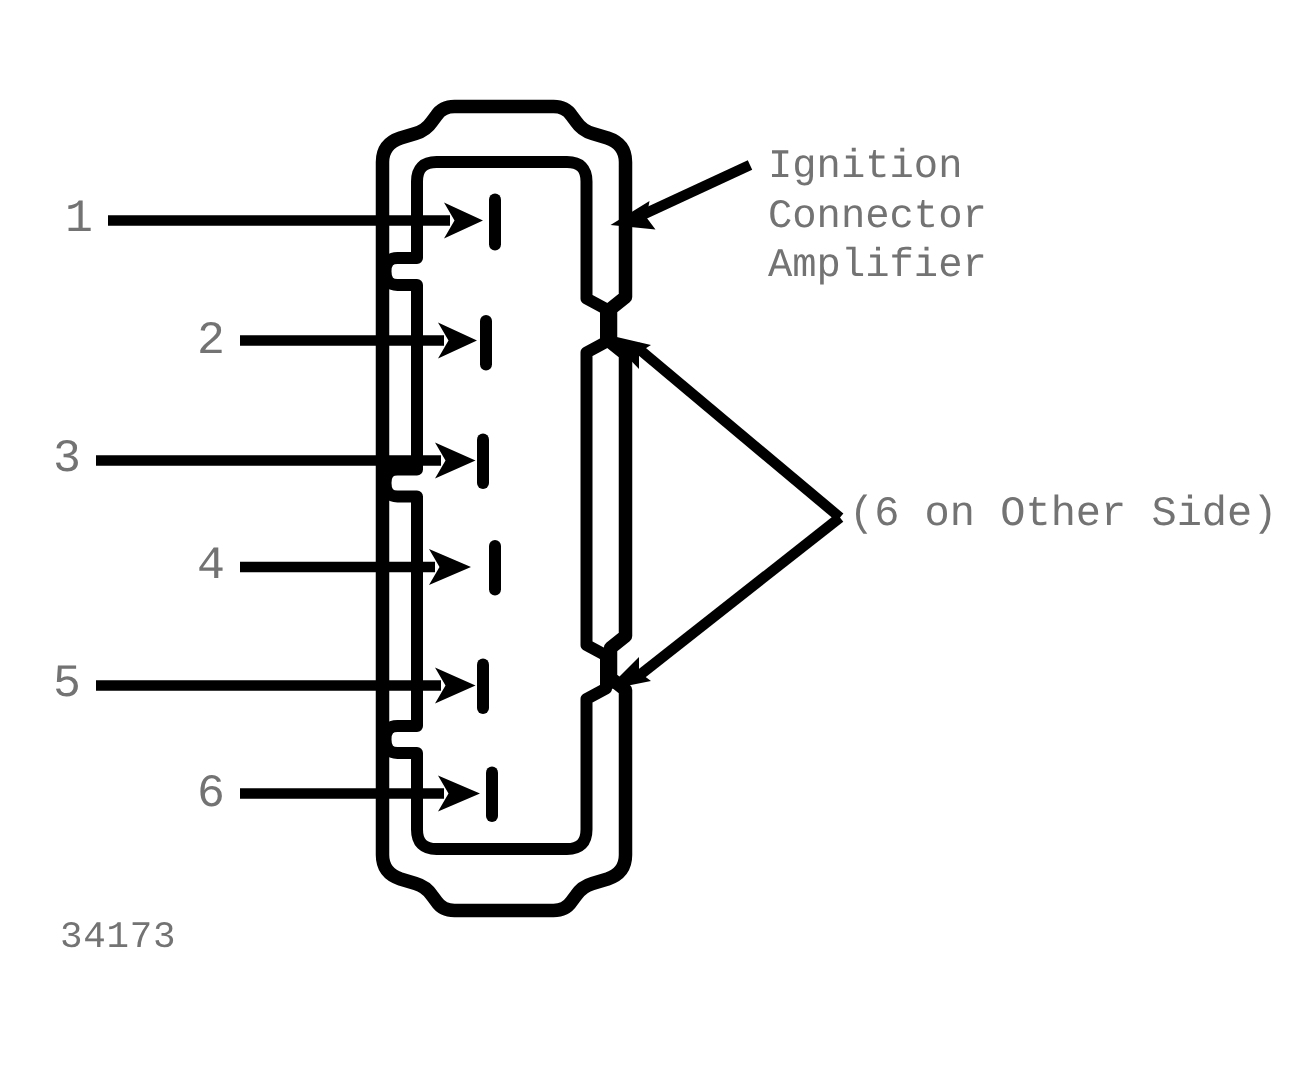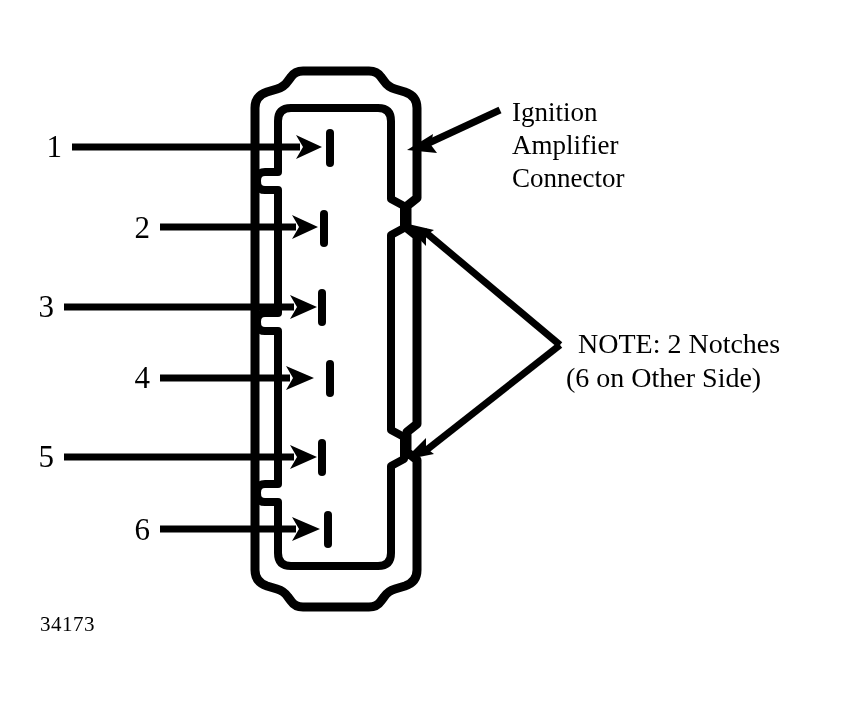--- a/index.html
+++ b/index.html
@@ -23,39 +23,39 @@
   #diagram-svg {
     position: absolute;
     left: 0;
     top: 0;
     width: 866px;
     height: 712px;
   }
   .txt {
     position: absolute;
     white-space: pre;
-    color: #000000;
-    font-family: Liberation Serif, serif;
+    color: #737373;
+    font-family: Liberation Mono, monospace;
   }
   .pin-label {
     font-size: 31px;
     line-height: 31px;
     text-align: right;
     width: 40px;
   }
   .callout-line {
     font-size: 27px;
     line-height: 33px;
   }
   .note-line {
     font-size: 28px;
     line-height: 34px;
   }
   .figure-id {
-    font-size: 21px;
+    font-size: 25px;
     line-height: 25px;
     letter-spacing: 0.5px;
   }
 </style>
 </head>
 <body>
 
 <div id="figure-root">
 
   <svg id="diagram-svg" viewBox="0 0 866 712">
@@ -195,24 +195,23 @@
     <div class="txt pin-label" style="left:22px; top:131px;">1</div>
     <div class="txt pin-label" style="left:110px; top:212px;">2</div>
     <div class="txt pin-label" style="left:14px; top:291px;">3</div>
     <div class="txt pin-label" style="left:110px; top:362px;">4</div>
     <div class="txt pin-label" style="left:14px; top:441px;">5</div>
     <div class="txt pin-label" style="left:110px; top:514px;">6</div>
   </div>
 
   <div style="position:absolute; left:512px; top:96px;">
     <div class="txt callout-line" style="position:relative; left:0; top:0;">Ignition</div>
+    <div class="txt callout-line" style="position:relative; left:0; top:0;">Connector</div>
     <div class="txt callout-line" style="position:relative; left:0; top:0;">Amplifier</div>
-    <div class="txt callout-line" style="position:relative; left:0; top:0;">Connector</div>
   </div>
 
   <div style="position:absolute; left:578px; top:327px;">
-    <div class="txt note-line" style="position:relative; left:0; top:0;">NOTE: 2 Notches</div>
     <div class="txt note-line" style="position:relative; left:-12px; top:0;">(6 on Other Side)</div>
   </div>
 
   <div class="txt figure-id" style="left:40px; top:612px;">34173</div>
 
 </div>
 
 </body></html>

